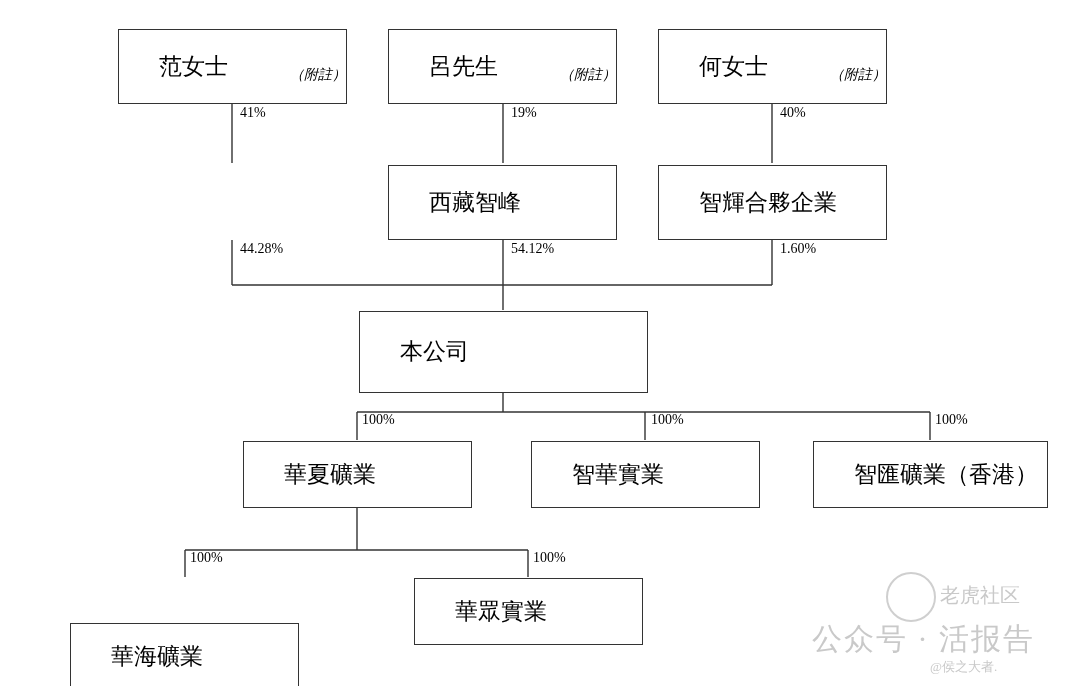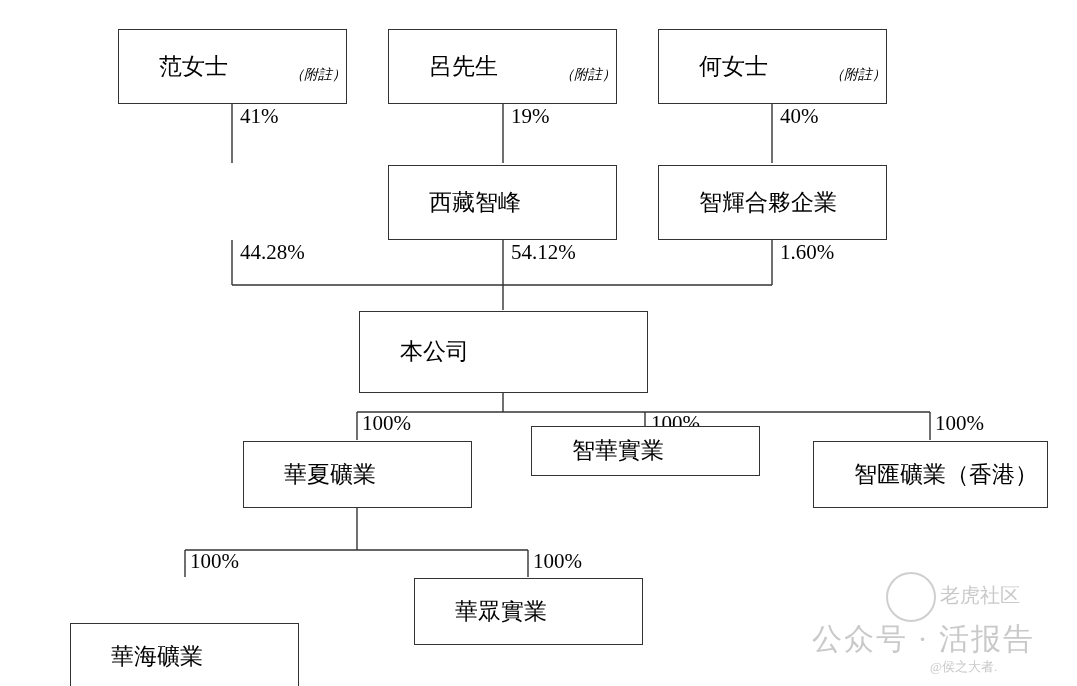--- a/index.html
+++ b/index.html
@@ -3,21 +3,21 @@
 <meta charset="utf-8">
 <style>
   html,body{margin:0;padding:0;background:#ffffff;}
   body{width:1077px;height:686px;position:relative;overflow:hidden;
        font-family:"Liberation Serif","DejaVu Serif",serif;color:#000;}
   #chart{position:absolute;left:0;top:0;width:1077px;height:686px;}
   .box{position:absolute;border:1px solid #333;background:#fff;
        display:flex;align-items:center;justify-content:space-between;
        font-size:23px;line-height:1.1;white-space:nowrap;box-sizing:border-box;padding-left:40px;}
   .box .sup{font-size:14px;vertical-align:super;font-style:italic;margin-top:16px;}
-  .lbl{position:absolute;font-size:21px;line-height:1;white-space:nowrap;}
+  .lbl{position:absolute;font-size:14px;line-height:1;white-space:nowrap;}
   svg.lines{position:absolute;left:0;top:0;width:1077px;height:686px;pointer-events:none;}
   .wm{position:absolute;color:#c9c9c9;white-space:nowrap;}
   .wm-main{font-size:30px;letter-spacing:2px;}
   .wm-badge{position:absolute;border-radius:50%;border:2px solid #cfcfcf;}
   .wm-small{font-size:13px;}
 </style>
 </head>
 <body>
 
 <div id="chart">
@@ -78,21 +78,21 @@
     <span>本公司</span>
   </div>
 
   <div class="lbl" style="left:362px;top:413px;">100%</div>
   <div class="lbl" style="left:651px;top:413px;">100%</div>
   <div class="lbl" style="left:935px;top:413px;">100%</div>
 
   <div class="box" style="left:243px;top:441px;width:229px;height:67px;">
     <span>華夏礦業</span>
   </div>
-  <div class="box" style="left:531px;top:426px;width:229px;height:50px;">
+  <div class="box" style="left:531px;top:441px;width:229px;height:67px;">
     <span>智華實業</span>
   </div>
   <div class="box" style="left:813px;top:441px;width:235px;height:67px;">
     <span>智匯礦業（香港）</span>
   </div>
 
   <div class="lbl" style="left:190px;top:551px;">100%</div>
   <div class="lbl" style="left:533px;top:551px;">100%</div>
 
   <div class="box" style="left:70px;top:578px;width:229px;height:67px;margin-top:45px;">

